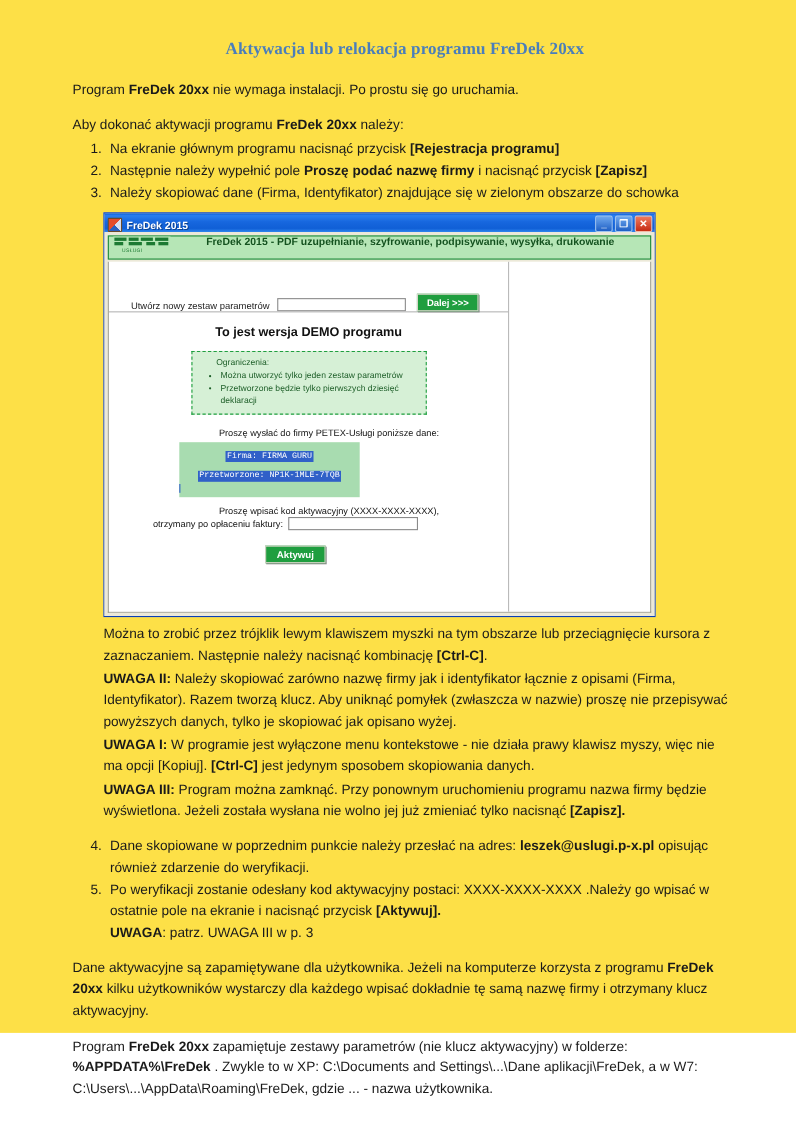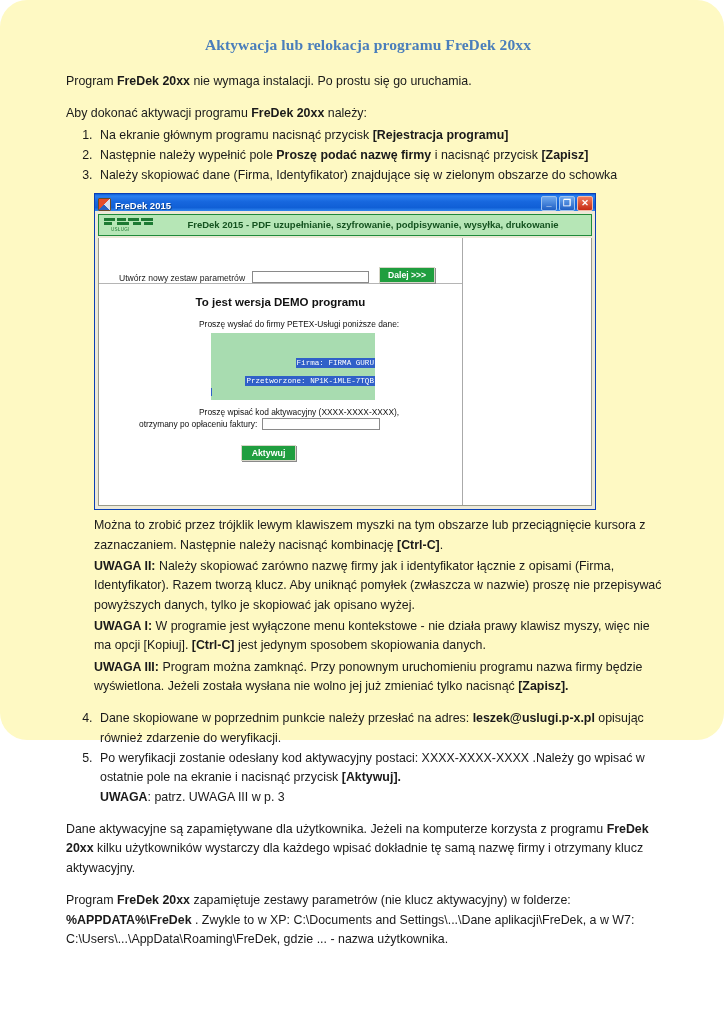--- a/index.html
+++ b/index.html
@@ -10,25 +10,24 @@
   body {
     width: 724px;
     height: 1024px;
     font-family: "Liberation Sans", sans-serif;
     color: #1a1a1a;
     overflow: hidden;
   }
   .page {
     position: relative;
     width: 724px;
-    height: 740px;
-    background: #fef9c3;
+    height: 939px;
+    background: #fde047;
     box-sizing: border-box;
     padding: 30px 54px 0 66px;
-    border-radius: 27px;
   }
   .doc-title {
     color: #4a7ebb;
     font-family: "Liberation Serif", serif;
     font-weight: bold;
     font-size: 15.5px;
     text-align: center;
     margin: 6px 0 18px 0;
     letter-spacing: 0.1px;
   }
@@ -118,21 +117,20 @@
 
   .app-body {
     background: #ece9d8;
     padding: 3px;
   }
   .app-banner {
     background: #b6e6b6;
     border: 1px solid #1f8a3a;
     height: 22px;
     display: flex;
-    align-items: center;
     padding: 0 4px;
     box-sizing: border-box;
   }
   .banner-logo {
     width: 52px; height: 15px;
     flex: none;
     background: #b6e6b6;
     position: relative;
     margin-right: 4px;
     overflow: hidden;
@@ -251,24 +249,24 @@
   }
   .send-note {
     font-size: 8.4px;
     color: #111;
     margin: 11px 0 4px 0;
     text-align: left;
     padding-left: 100px;
   }
   .green-data {
     width: 164px;
-    margin-left: 112px;
+    margin-left: 64px;
     background: #a8dcb0;
-    padding: 18px 0 4px 0;
-    text-align: right;
+    padding: 1px 0 4px 0;
+    text-align: center;
   }
   .green-data .line {
     font-family: "Liberation Mono", monospace;
     font-size: 7.6px;
     color: #ffffff;
     background: #3060c8;
     display: inline-block;
     padding: 0 1px;
     line-height: 1.33;
     white-space: pre;
@@ -370,20 +368,27 @@
 
           <div class="row-params">
             <span class="lbl">Utwórz nowy zestaw parametrów</span>
             <span class="txtbox w1"></span>
             <span class="btn-green">Dalej &gt;&gt;&gt;</span>
           </div>
 
           <div class="demo-area">
             <div class="demo-title">To jest wersja DEMO programu</div>
 
+            <div class="limits-box">
+              <div class="hdr">Ograniczenia:</div>
+              <ul>
+                <li>Można utworzyć tylko jeden zestaw parametrów</li>
+                <li>Przetworzone będzie tylko pierwszych dziesięć deklaracji</li>
+              </ul>
+            </div>
 
             <div class="send-note">Proszę wysłać do firmy PETEX-Usługi poniższe dane:</div>
 
             <div class="green-data">
               <span class="line">Firma: FIRMA GURU</span><br>
               <span class="line">Przetworzone: NP1K-1MLE-7TQB</span>
               <span class="caret"></span>
             </div>
 
             <div class="code-prompt">Proszę wpisać kod aktywacyjny (XXXX-XXXX-XXXX),</div>

